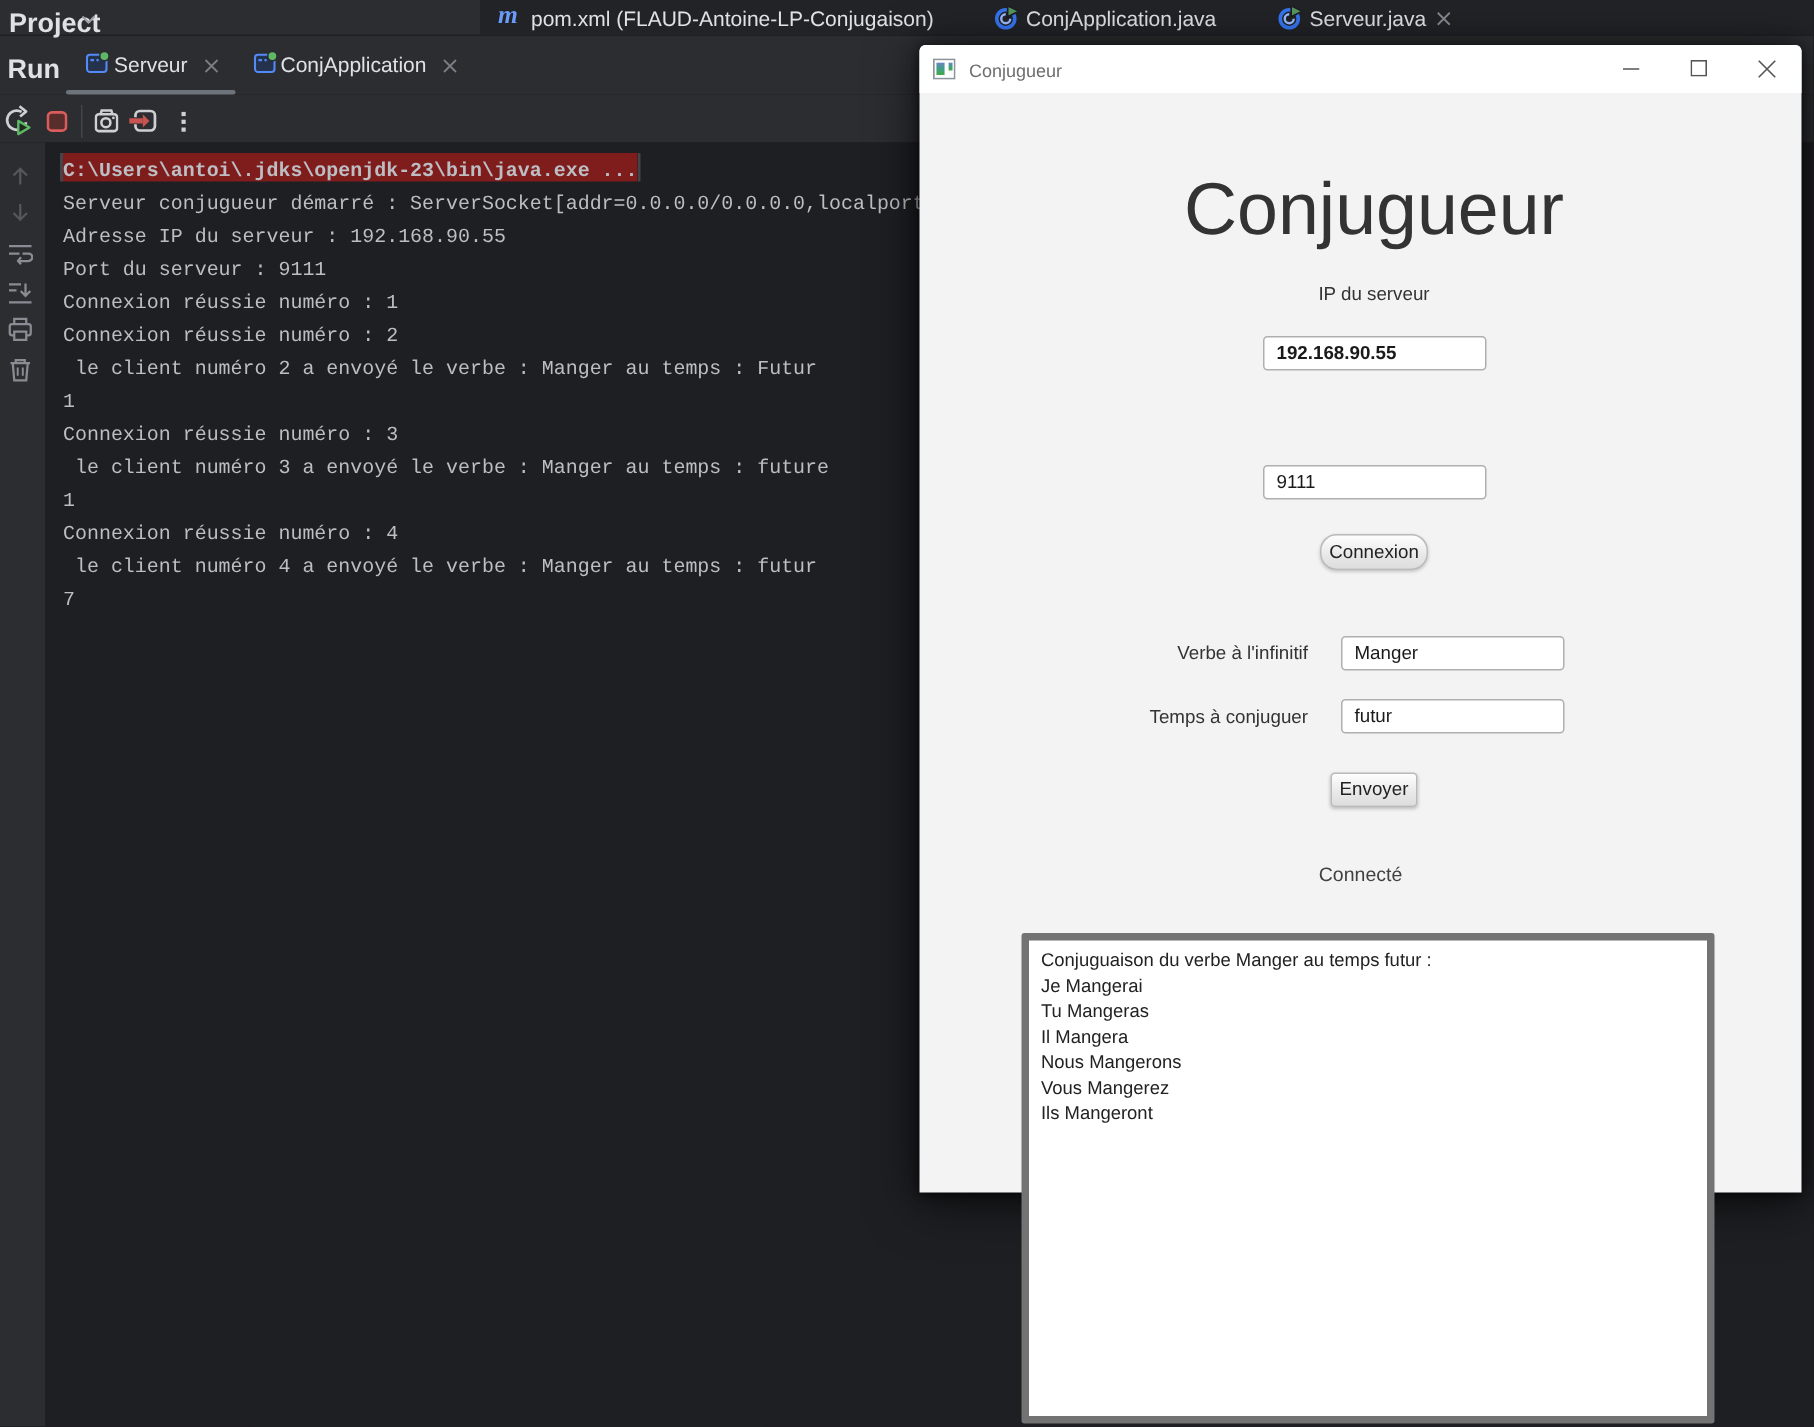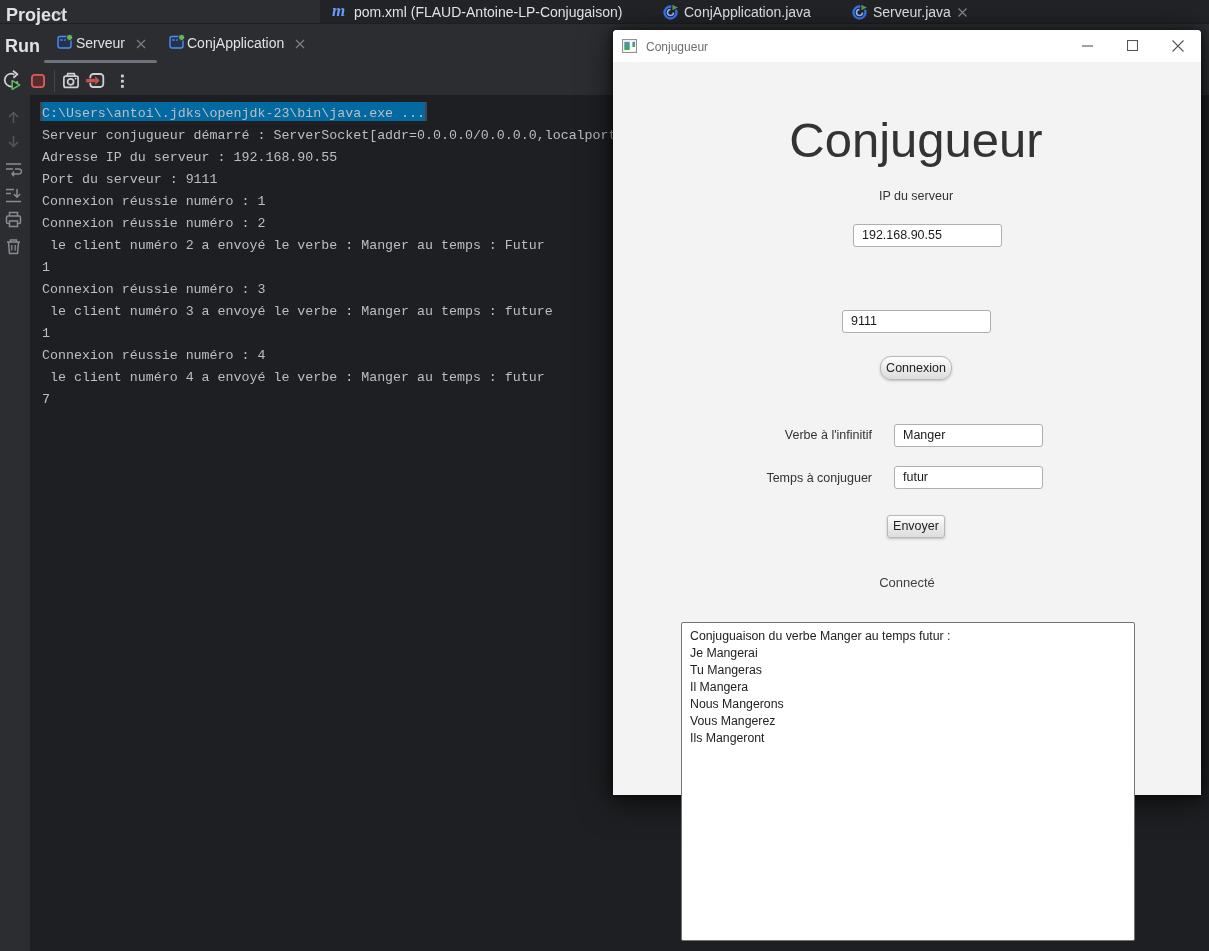--- a/index.html
+++ b/index.html
@@ -8,21 +8,21 @@
   .abs{position:absolute;}
   
   #topbar{left:0;top:0;width:1209px;height:23px;background:#2B2D30;border-bottom:1px solid #1E1F22;}
   #runrow{left:0;top:24px;width:1209px;height:39px;background:#2B2D30;}
   #toolrow{left:0;top:63px;width:1209px;height:32px;background:#2B2D30;}
   #console{left:0;top:95px;width:1209px;height:856px;background:#1E1F22;}
   #gutter{left:0;top:95px;width:30px;height:856px;background:#2B2D30;}
   .idetxt{color:#DFE1E5;font-size:18px;white-space:nowrap;}
   pre#conout{position:absolute;left:42px;top:103px;margin:0;font-family:"Liberation Mono",monospace;
      font-size:13.3px;line-height:22px;color:#BCBEC4;}
-  #sel1{background:#0369a1;box-shadow:2px 0 0 #43454A,-2px 0 0 #43454A;padding:4px 0 0 0;}
+  #sel1{background:#7f1d1d;box-shadow:2px 0 0 #43454A,-2px 0 0 #43454A;padding:4px 0 0 0;font-weight:bold;}
   
   #win{left:613px;top:30px;width:588px;height:765px;background:#F3F3F3;
        border-radius:4px 4px 0 0;box-shadow:0 6px 34px rgba(0,0,0,0.62),0 0 12px rgba(0,0,0,0.4),0 2px 5px rgba(0,0,0,0.35);}
   #titlebar{left:0;top:0;width:588px;height:32px;background:#FFFFFF;border-radius:4px 4px 0 0;}
   #wtitle{left:33px;top:10px;font-size:12px;color:#6E6E6E;}
   .ctr{left:18px;width:570px;text-align:center;}
   .lab{font-size:12.5px;color:#333333;}
   .tf{position:absolute;background:#FFFFFF;border:1px solid #AFAFAF;border-radius:3px;
       font-size:12.5px;color:#1a1a1a;line-height:21px;padding:0 0 0 8px;width:139px;height:21px;}
   .btn{position:absolute;background:linear-gradient(#FEFEFE,#E8E8E8 60%,#DDDDDD);
@@ -171,28 +171,28 @@
   <svg class="abs" style="left:514px;top:10px;" width="11" height="11" viewBox="0 0 11 11">
       <rect x="0.5" y="0.5" width="10" height="10" fill="none" stroke="#555" stroke-width="1.1"></rect>
     </svg>
   <svg class="abs" style="left:559px;top:10px;" width="12" height="12" viewBox="0 0 12 12">
       <path d="M0.5 0.5 L11.5 11.5 M11.5 0.5 L0.5 11.5" stroke="#555" stroke-width="1.1"></path>
     </svg>
 
   <div class="abs ctr" style="top:82px;font-size:49px;color:#333333;">Conjugueur</div>
 
   <div class="abs ctr lab" style="top:159px;">IP du serveur</div>
-  <div class="tf" style="left:240px;top:194px;">192.168.90.55</div>
+  <div class="tf" style="left:229px;top:194px;font-weight:bold;">192.168.90.55</div>
   <div class="tf" style="left:229px;top:280px;">9111</div>
   <div class="btn" style="left:267px;top:326px;width:70px;height:22px;line-height:22px;border-radius:11px;">Connexion</div>
 
   <div class="abs lab" style="left:0px;top:398px;width:259px;text-align:right;">Verbe à l'infinitif</div>
   <div class="tf" style="left:281px;top:394px;">Manger</div>
   <div class="abs lab" style="left:0px;top:441px;width:259px;text-align:right;">Temps à conjuguer</div>
   <div class="tf" style="left:281px;top:436px;">futur</div>
   <div class="btn" style="left:274px;top:485px;width:56px;height:21px;line-height:21px;">Envoyer</div>
 
   <div class="abs" style="left:0;width:588px;top:545px;text-align:center;font-size:13px;color:#404040;">Connecté</div>
 
-  <div class="abs" style="left:68px;top:592px;width:452px;height:317px;background:#FFFFFF;border:1px solid #737373;border-radius:2px;">
+  <div class="abs" style="left:68px;top:592px;width:452px;height:317px;background:#FFFFFF;border:5px solid #737373;border-radius:2px;">
     <div style="padding:5px 8px;font-size:12.3px;line-height:17px;color:#222222;">Conjuguaison du verbe Manger au temps futur :<br>Je Mangerai<br>Tu Mangeras<br>Il Mangera<br>Nous Mangerons<br>Vous Mangerez<br>Ils Mangeront</div>
   </div>
 </div>
 
 </body></html>

